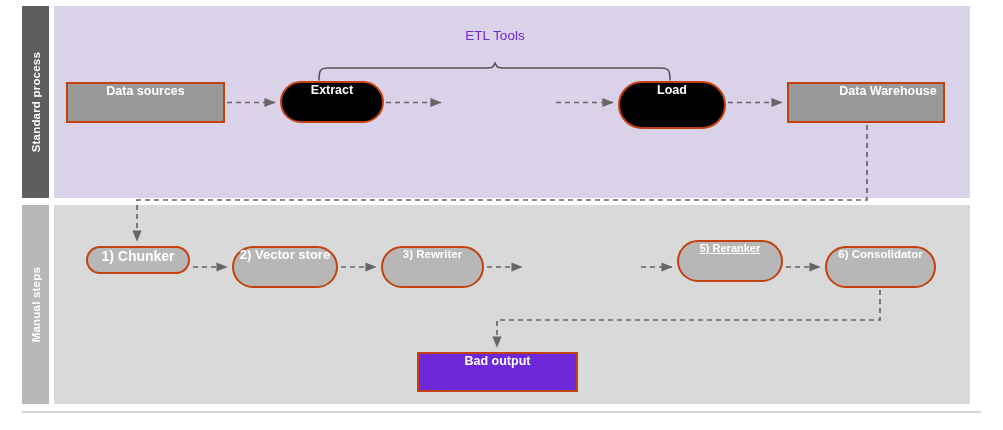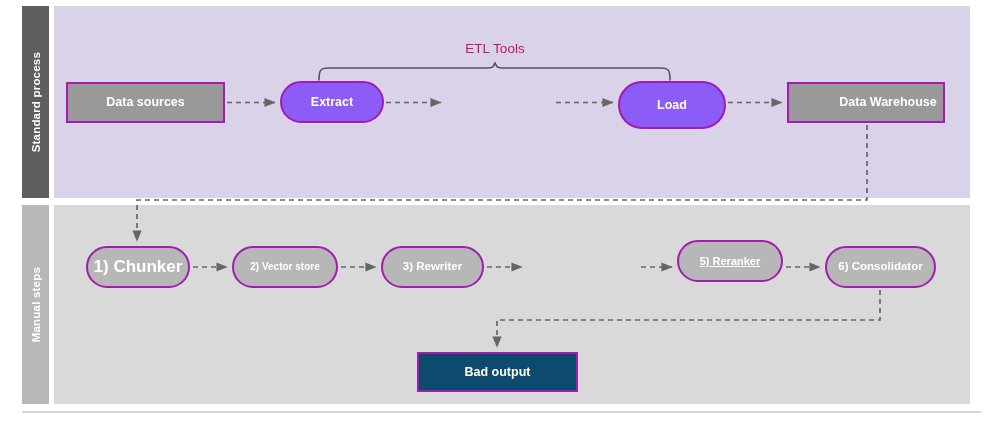--- a/index.html
+++ b/index.html
@@ -68,64 +68,64 @@
     left: 22px; top: 411px;
     width: 959px; height: 2px;
     background: #d4d4d4;
   }
 
   
   .node {
     position: absolute;
     box-sizing: border-box;
     display: flex;
-    align-items: center;
+    align-items: flex-start;
     justify-content: center;
     text-align: center;
     color: #ffffff;
     font-weight: bold;
     line-height: 1.15;
-    border: 2px solid #a21caf;
+    border: 2px solid #c2410c;
     z-index: 5;
   }
   .node-rect {
     border-radius: 0;
   }
   .node-pill {
     border-radius: 999px;
   }
   .node-gray    { background: #999999; }
-  .node-magenta { background: #8b5cf6; }
+  .node-magenta { background: #000000; }
   .node-step    { background: #b7b7b7; }
-  .node-warn    { background: #0c4a6e; }
+  .node-warn    { background: #6d28d9; }
 
   
   #node-data-sources   { left: 66px;  top: 82px;  width: 159px; height: 41px; font-size: 12.5px; }
   #node-extract        { left: 280px; top: 81px;  width: 104px; height: 42px; font-size: 12.5px; }
   #node-transform      { left: 446px; top: 81px;  width: 108px; height: 42px; font-size: 12.5px; }
   #node-load           { left: 618px; top: 81px;  width: 108px; height: 48px; font-size: 12.5px; }
   #node-data-warehouse { left: 787px; top: 82px;  width: 158px; height: 41px; font-size: 12.5px; padding-left: 44px; }
 
   
-  #node-chunker      { left: 86px;  top: 246px; width: 104px; height: 42px; font-size: 17px; }
-  #node-vector-store { left: 232px; top: 246px; width: 106px; height: 42px; font-size: 10px; }
+  #node-chunker      { left: 86px;  top: 246px; width: 104px; height: 28px; font-size: 14px; }
+  #node-vector-store { left: 232px; top: 246px; width: 106px; height: 42px; font-size: 13px; }
   #node-rewriter     { left: 381px; top: 246px; width: 103px; height: 42px; font-size: 11.5px; }
   #node-retriever    { left: 527px; top: 246px; width: 111px; height: 42px; font-size: 11.5px; }
   #node-reranker     { left: 677px; top: 240px; width: 106px; height: 42px; font-size: 11px; text-decoration: underline; }
   #node-consolidator { left: 825px; top: 246px; width: 111px; height: 42px; font-size: 11.5px; }
 
   #node-bad-output   { left: 417px; top: 352px; width: 161px; height: 40px; font-size: 12.5px; }
 
   
   #etl-tools-label {
     position: absolute;
-    left: 404px; top: 41px;
+    left: 404px; top: 28px;
     width: 182px;
     text-align: center;
-    color: #be185d;
+    color: #6d28d9;
     font-size: 13.5px;
     font-weight: normal;
     z-index: 6;
   }
 
   
   #connectors {
     position: absolute;
     left: 0; top: 0;
     width: 1003px; height: 430px;

